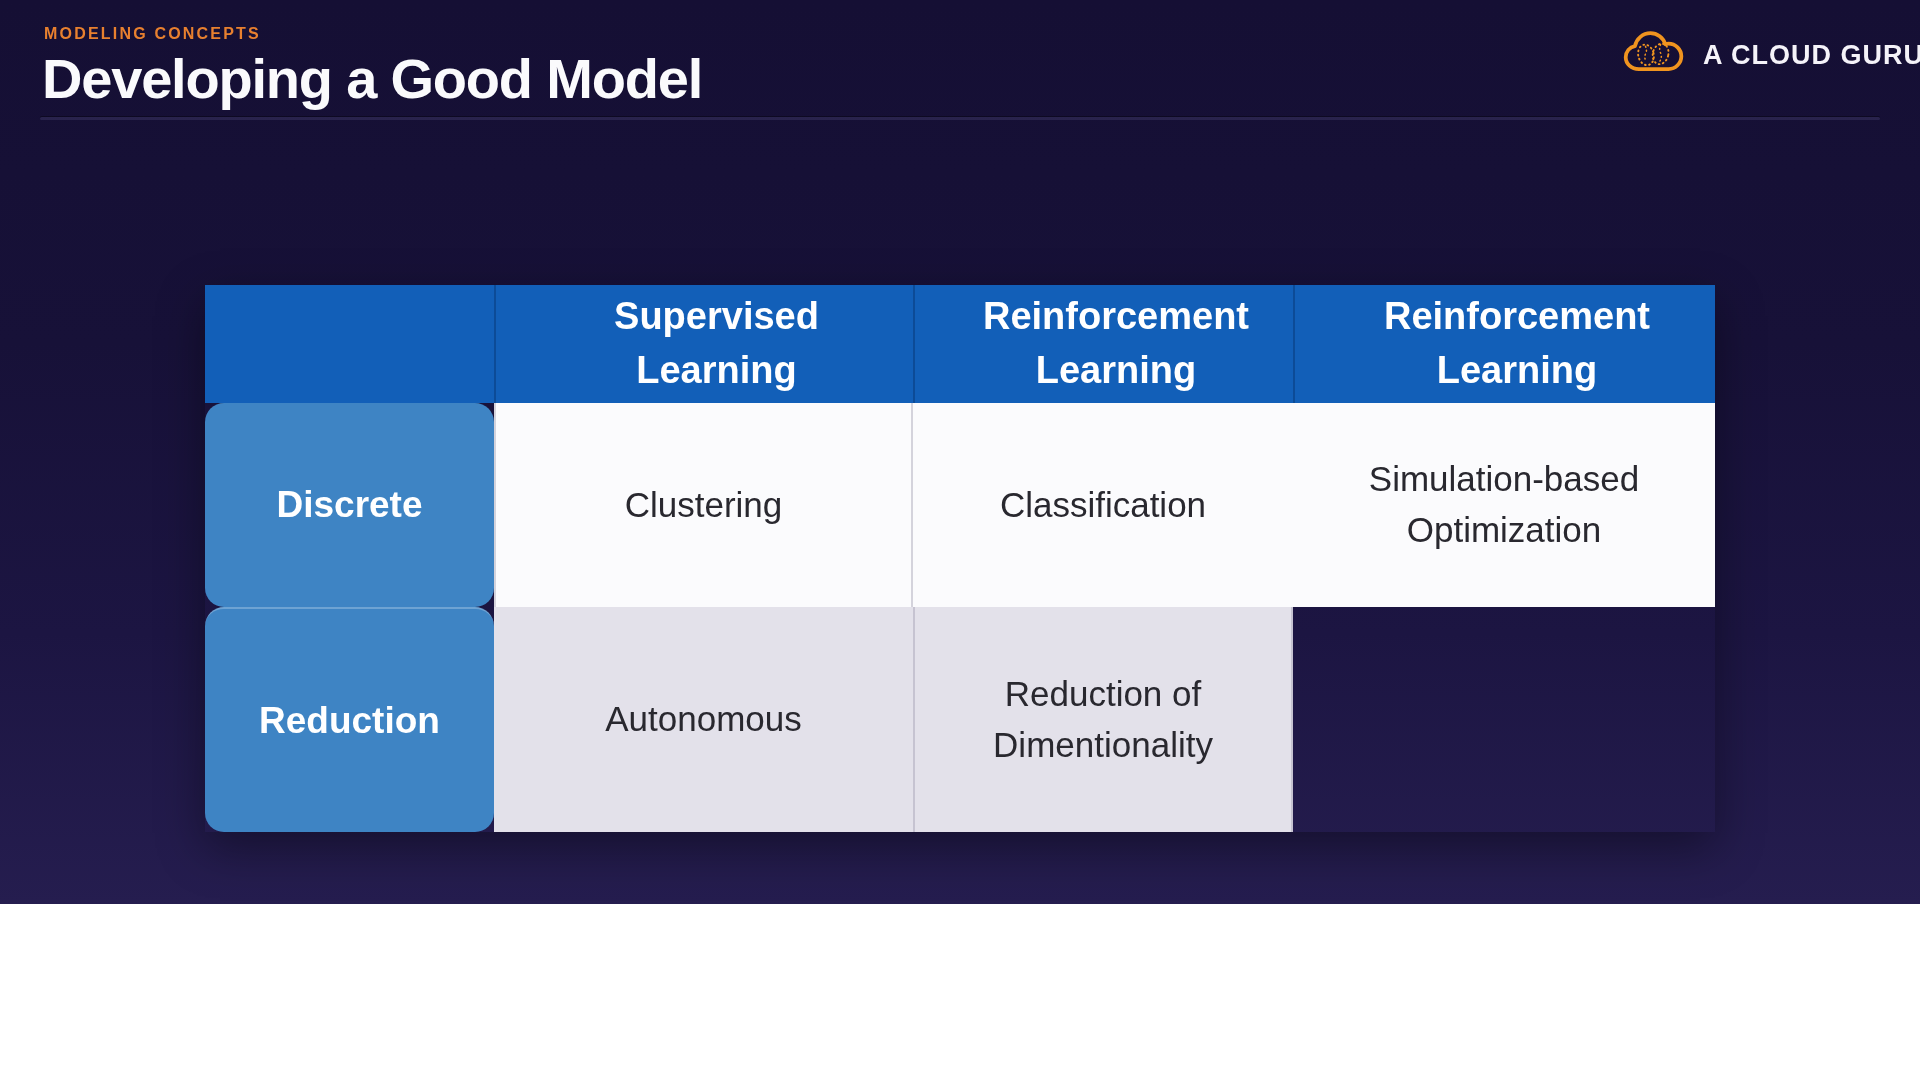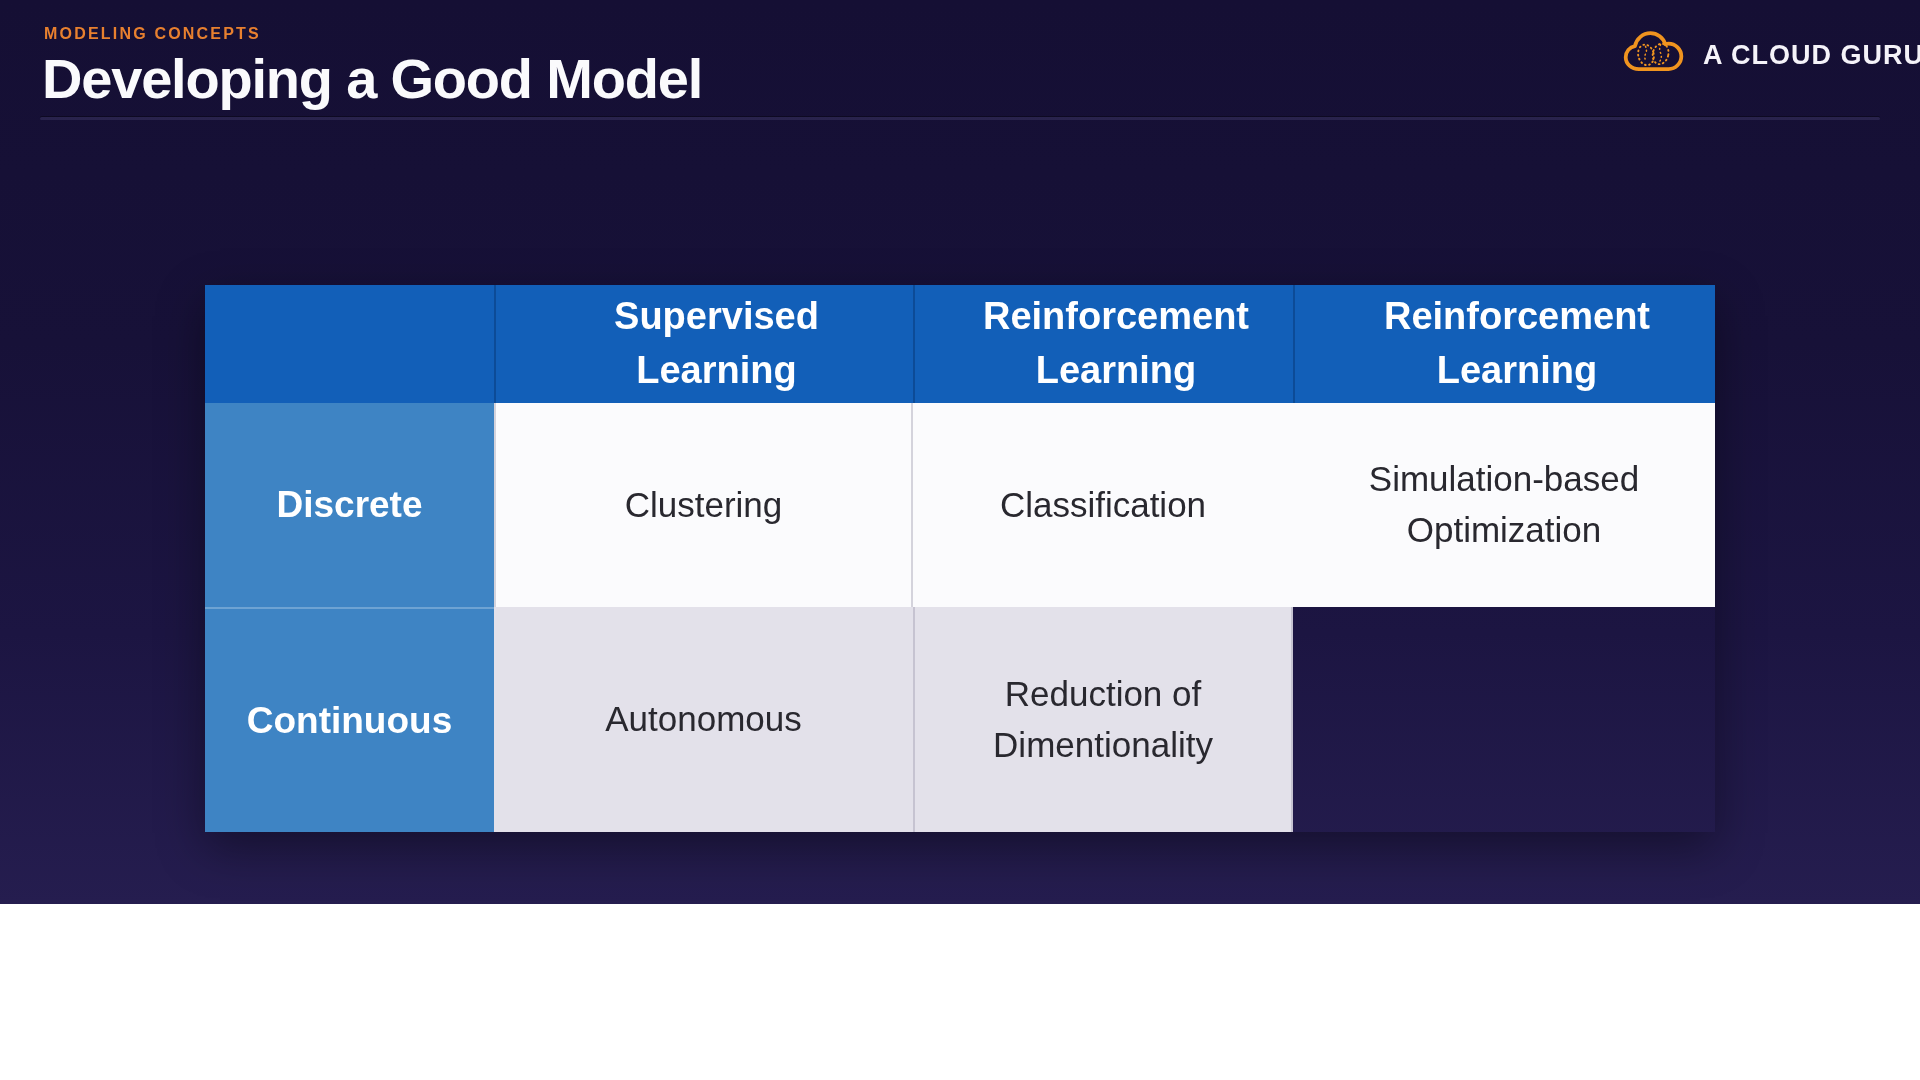--- a/index.html
+++ b/index.html
@@ -94,20 +94,21 @@
 
   .rowlabel {
     background: #3e84c4;
     color: #ffffff;
     font-weight: bold;
     font-size: 37px;
     display: flex;
     align-items: center;
     justify-content: center;
     text-align: center;
+    border-radius: 19px;
   }
   .rowlabel.second { border-top: 2px solid rgba(255, 255, 255, 0.25); }
 
   .cell {
     font-size: 35px;
     color: #29282f;
     line-height: 1.45;
     display: flex;
     align-items: center;
     justify-content: center;
@@ -151,18 +152,18 @@
     </div>
     <div class="th">
       <span class="hdr-text">Reinforcement Learning</span>
     </div>
 
     <div class="rowlabel">Discrete</div>
     <div class="cell r1 mid">Clustering</div>
     <div class="cell r1">Classification</div>
     <div class="cell r1">Simulation-based Optimization</div>
 
-    <div class="rowlabel second">Continuous</div>
+    <div class="rowlabel second">Reduction</div>
     <div class="cell r2">Autonomous</div>
     <div class="cell r2 mid">Reduction of Dimentionality</div>
   </div>
 
 </div>
 
 </body></html>

